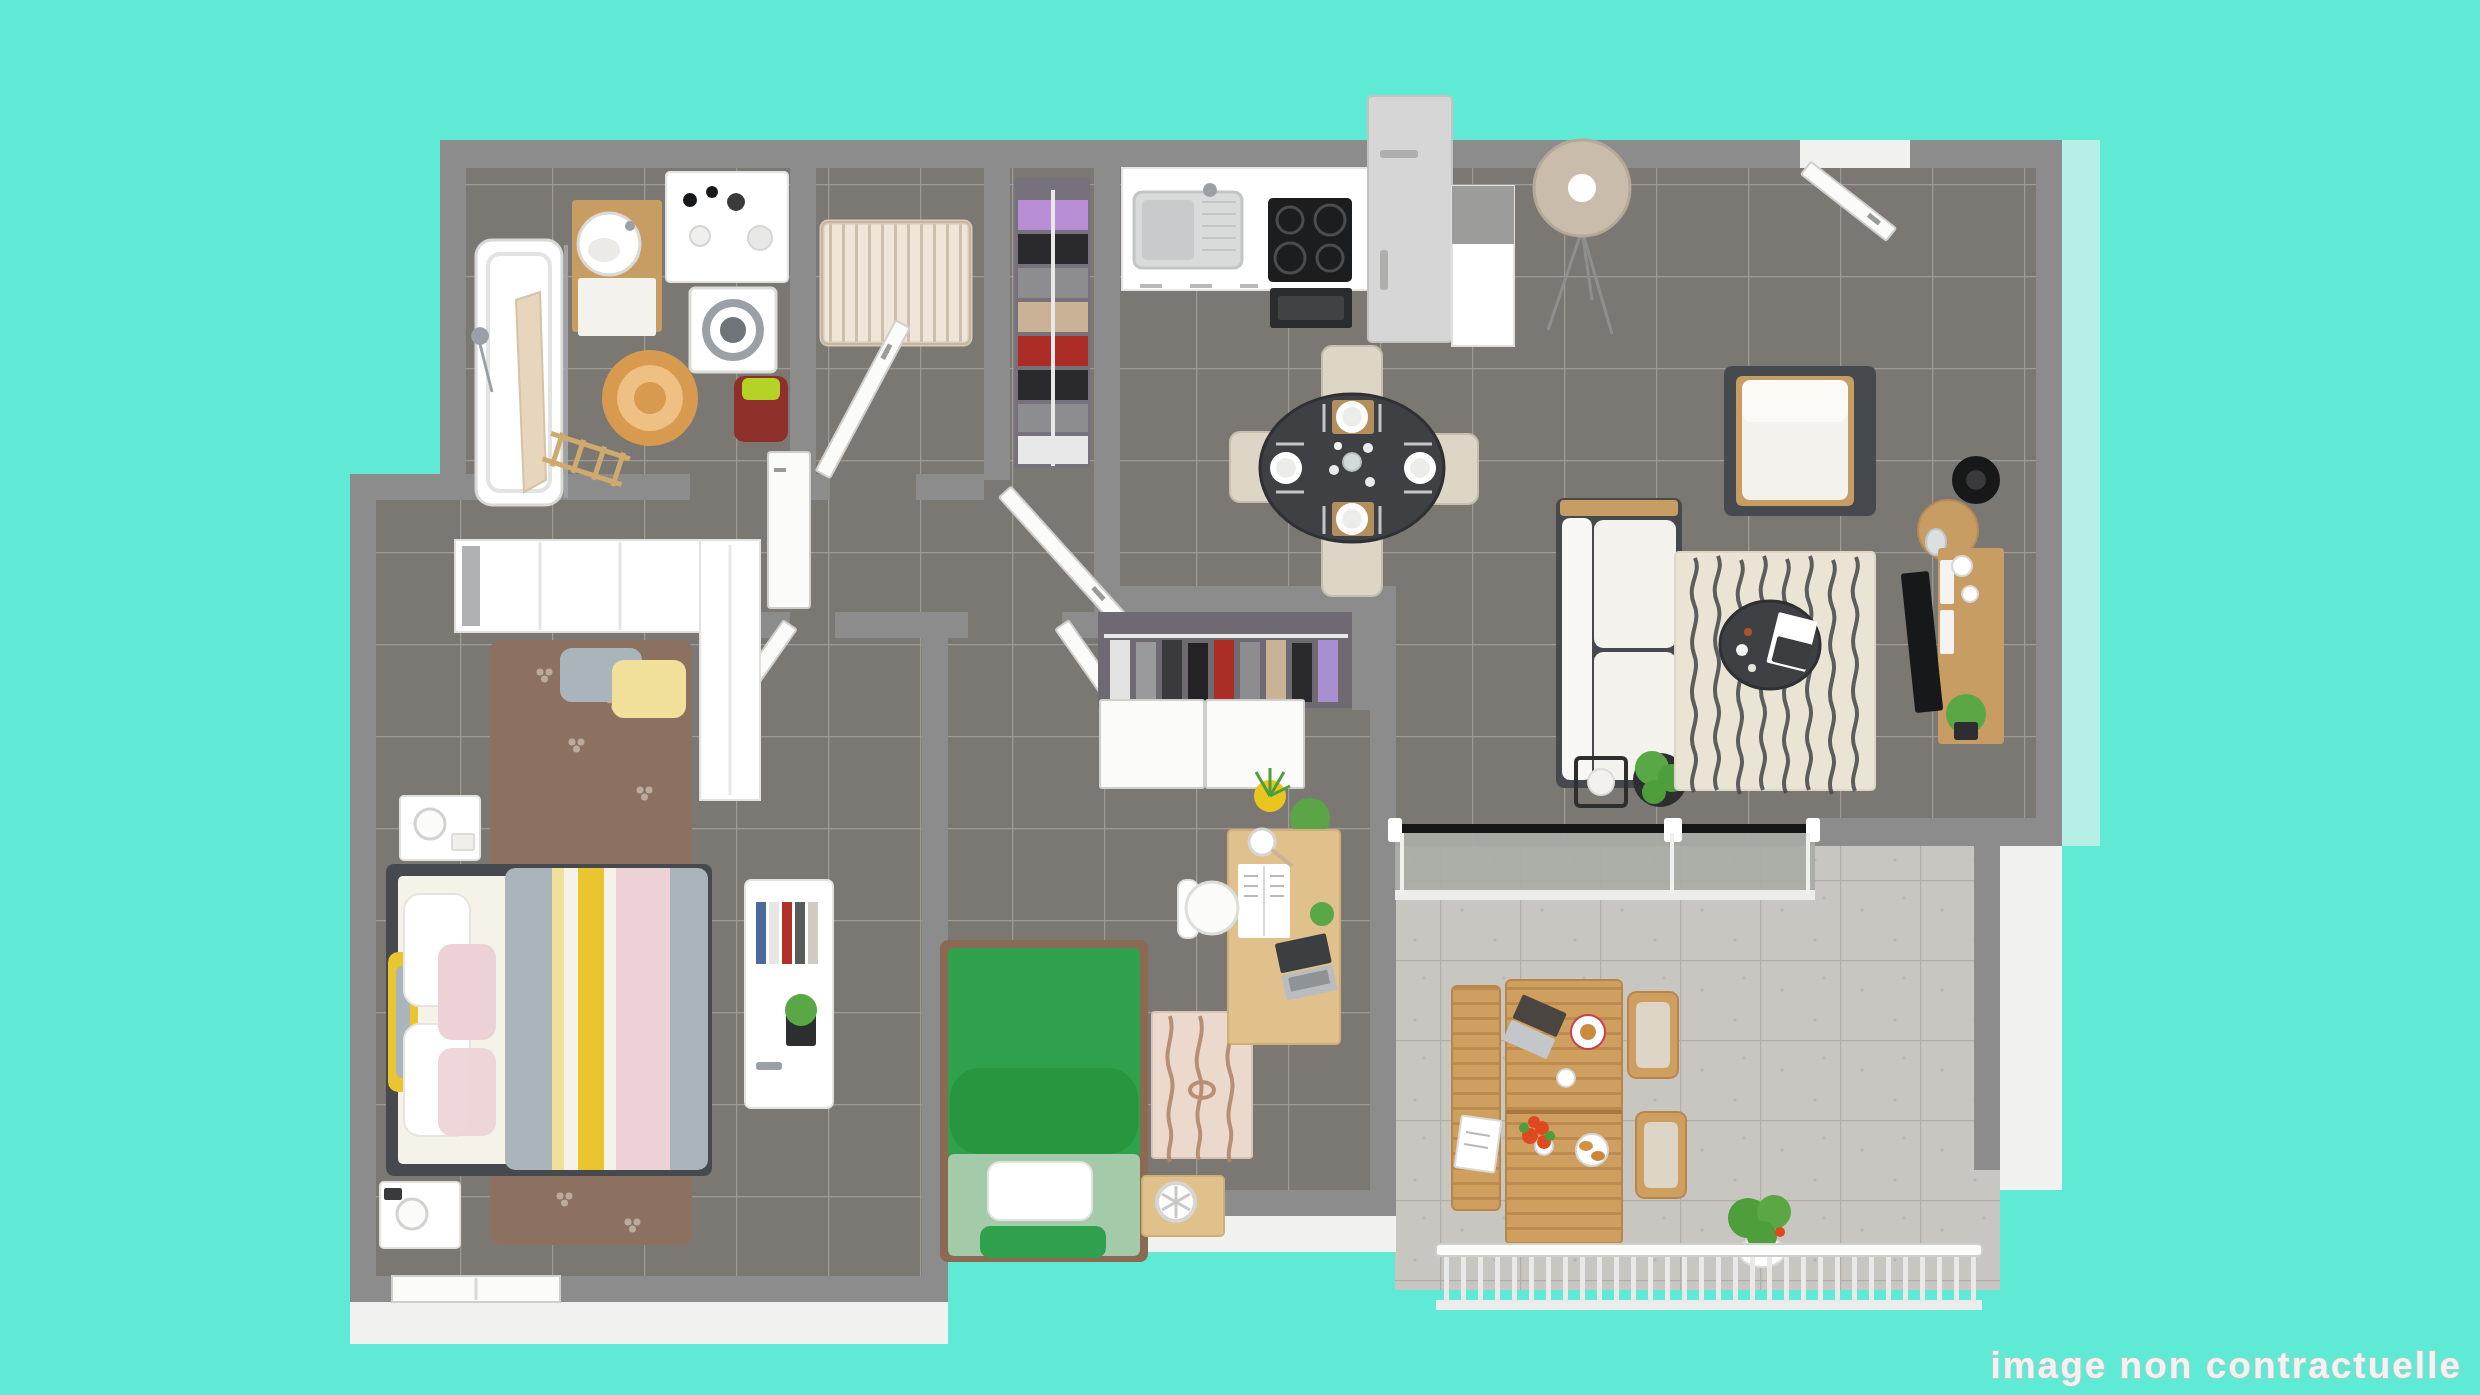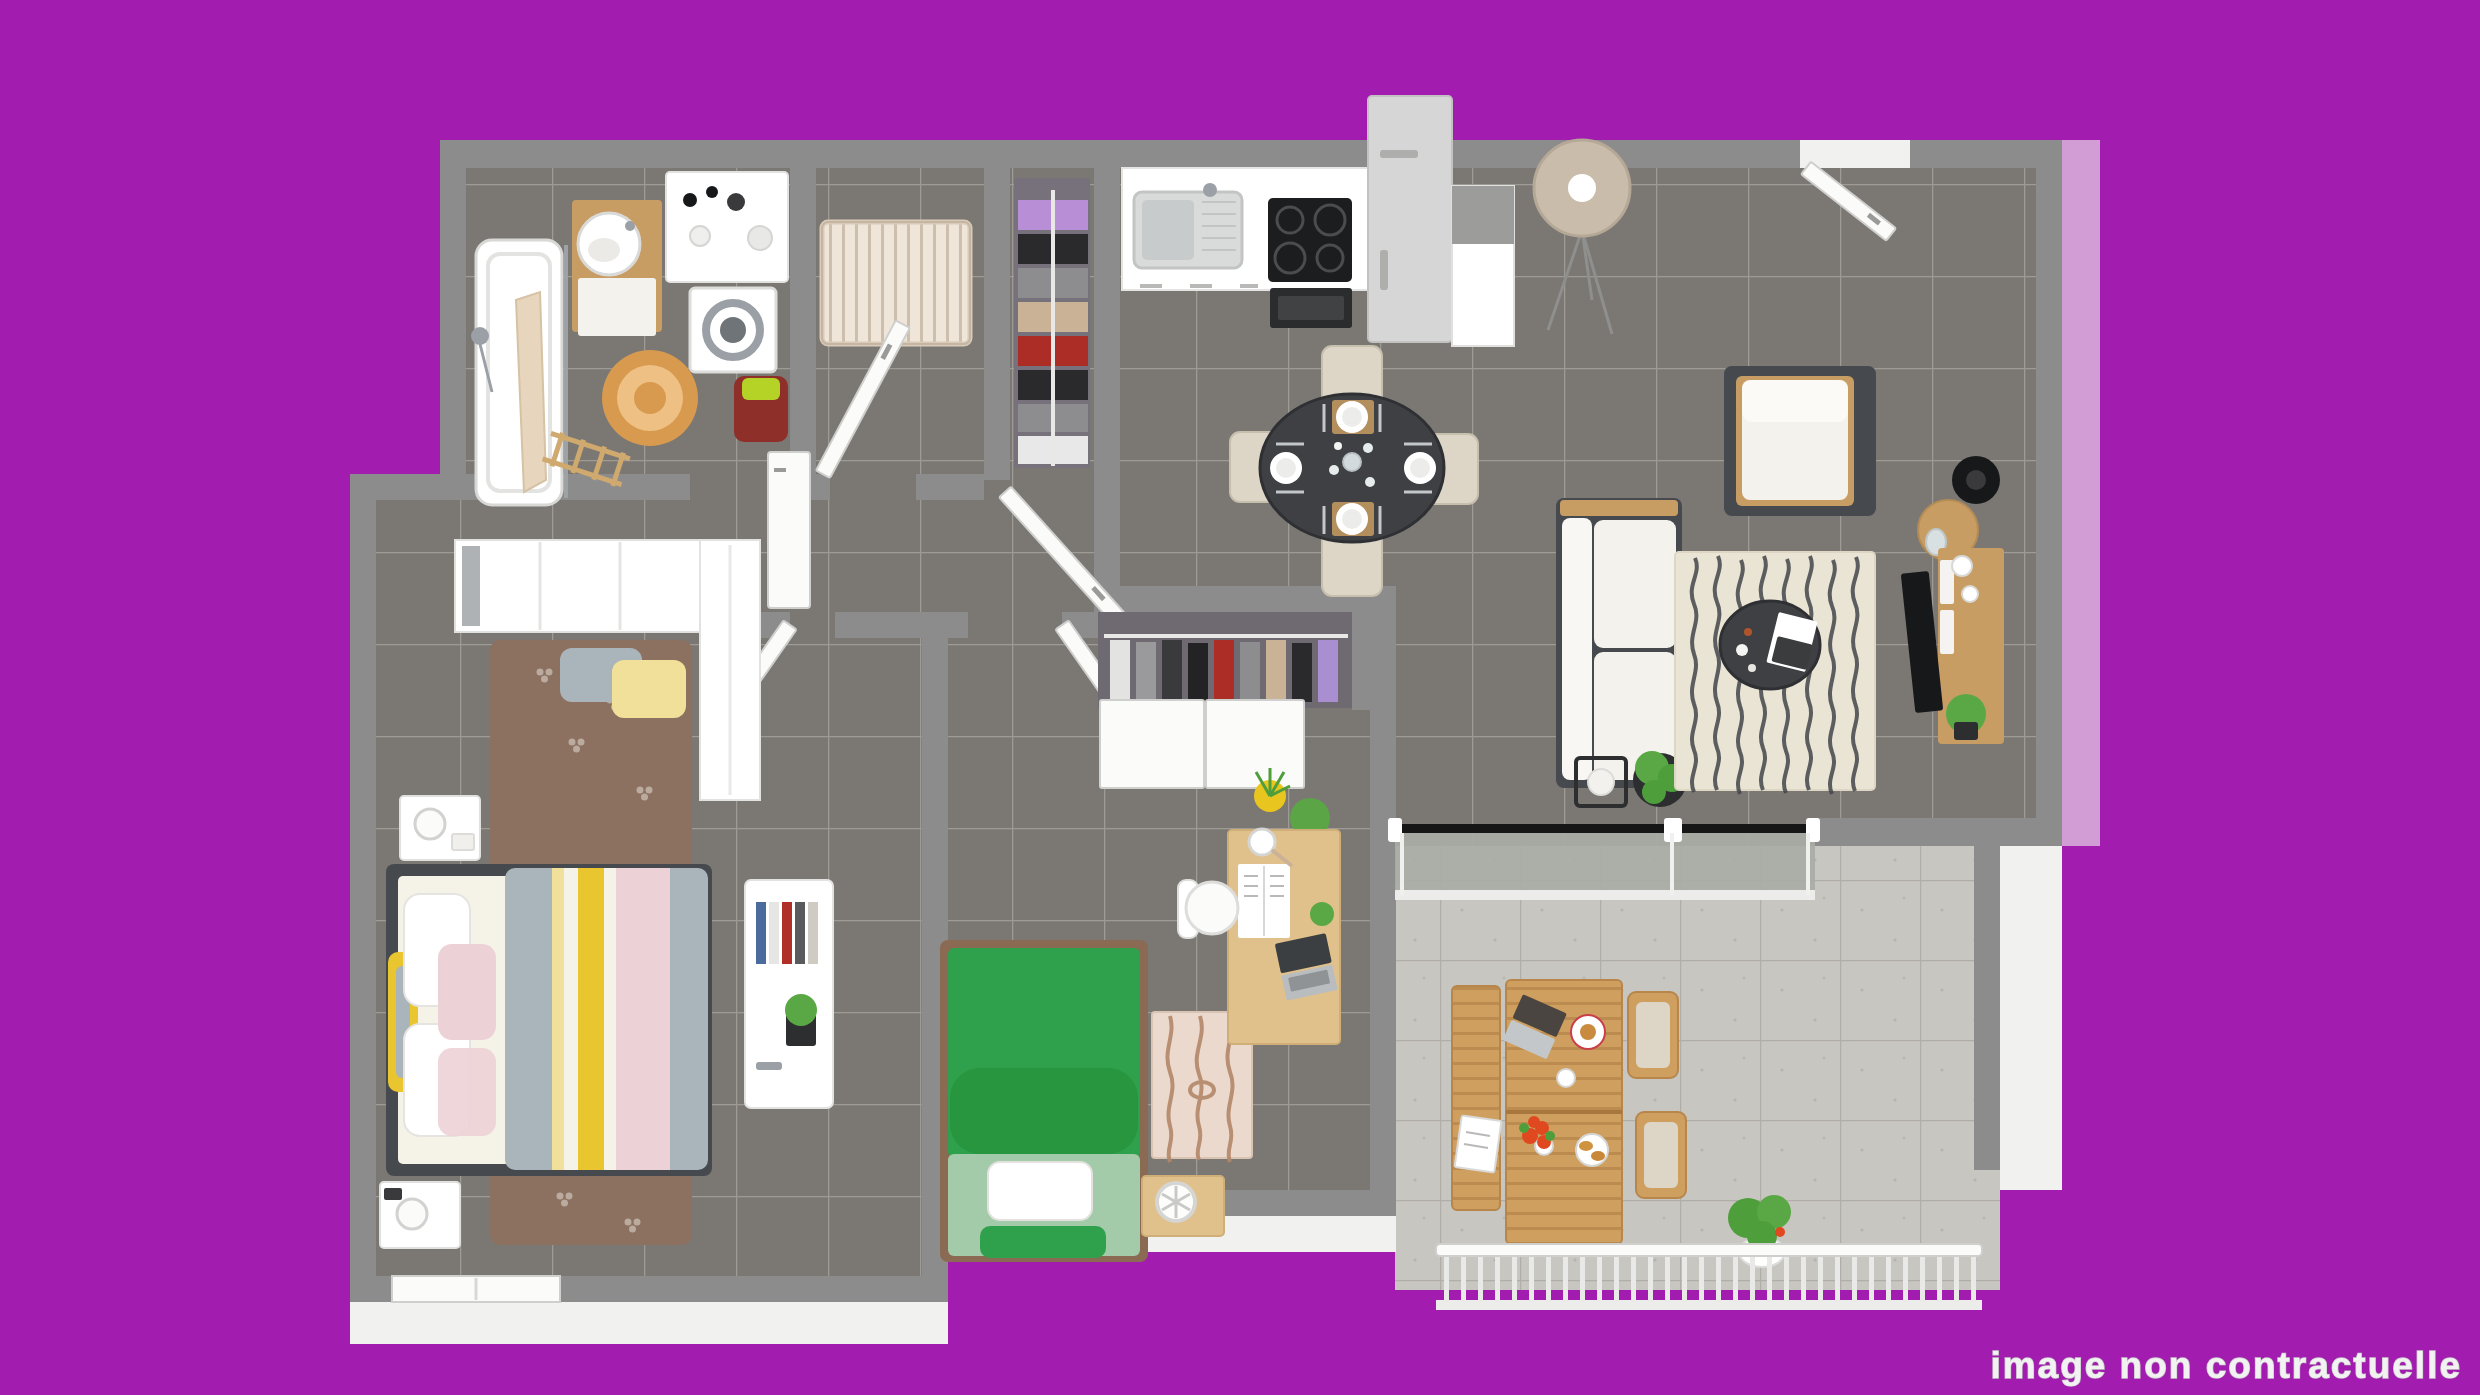--- a/index.html
+++ b/index.html
@@ -1,16 +1,16 @@
 <!DOCTYPE html>
 <html><head>
 <meta charset="utf-8">
 <style>
   html,body{margin:0;padding:0;background:#ffffff;}
-  .stage{position:relative;width:2480px;height:1395px;background:#a21caf;overflow:hidden;
+  .stage{position:relative;width:2480px;height:1395px;background:#5eead4;overflow:hidden;
          font-family:"Liberation Sans", sans-serif;}
   svg{display:block;}
   .watermark{font-family:"Liberation Sans", sans-serif;font-size:37px;font-weight:bold;
              letter-spacing:2px;paint-order:stroke;}
 </style>
 </head>
 <body>
 
 <div class="stage">
 <svg width="2480" height="1395" viewBox="0 0 2480 1395">

